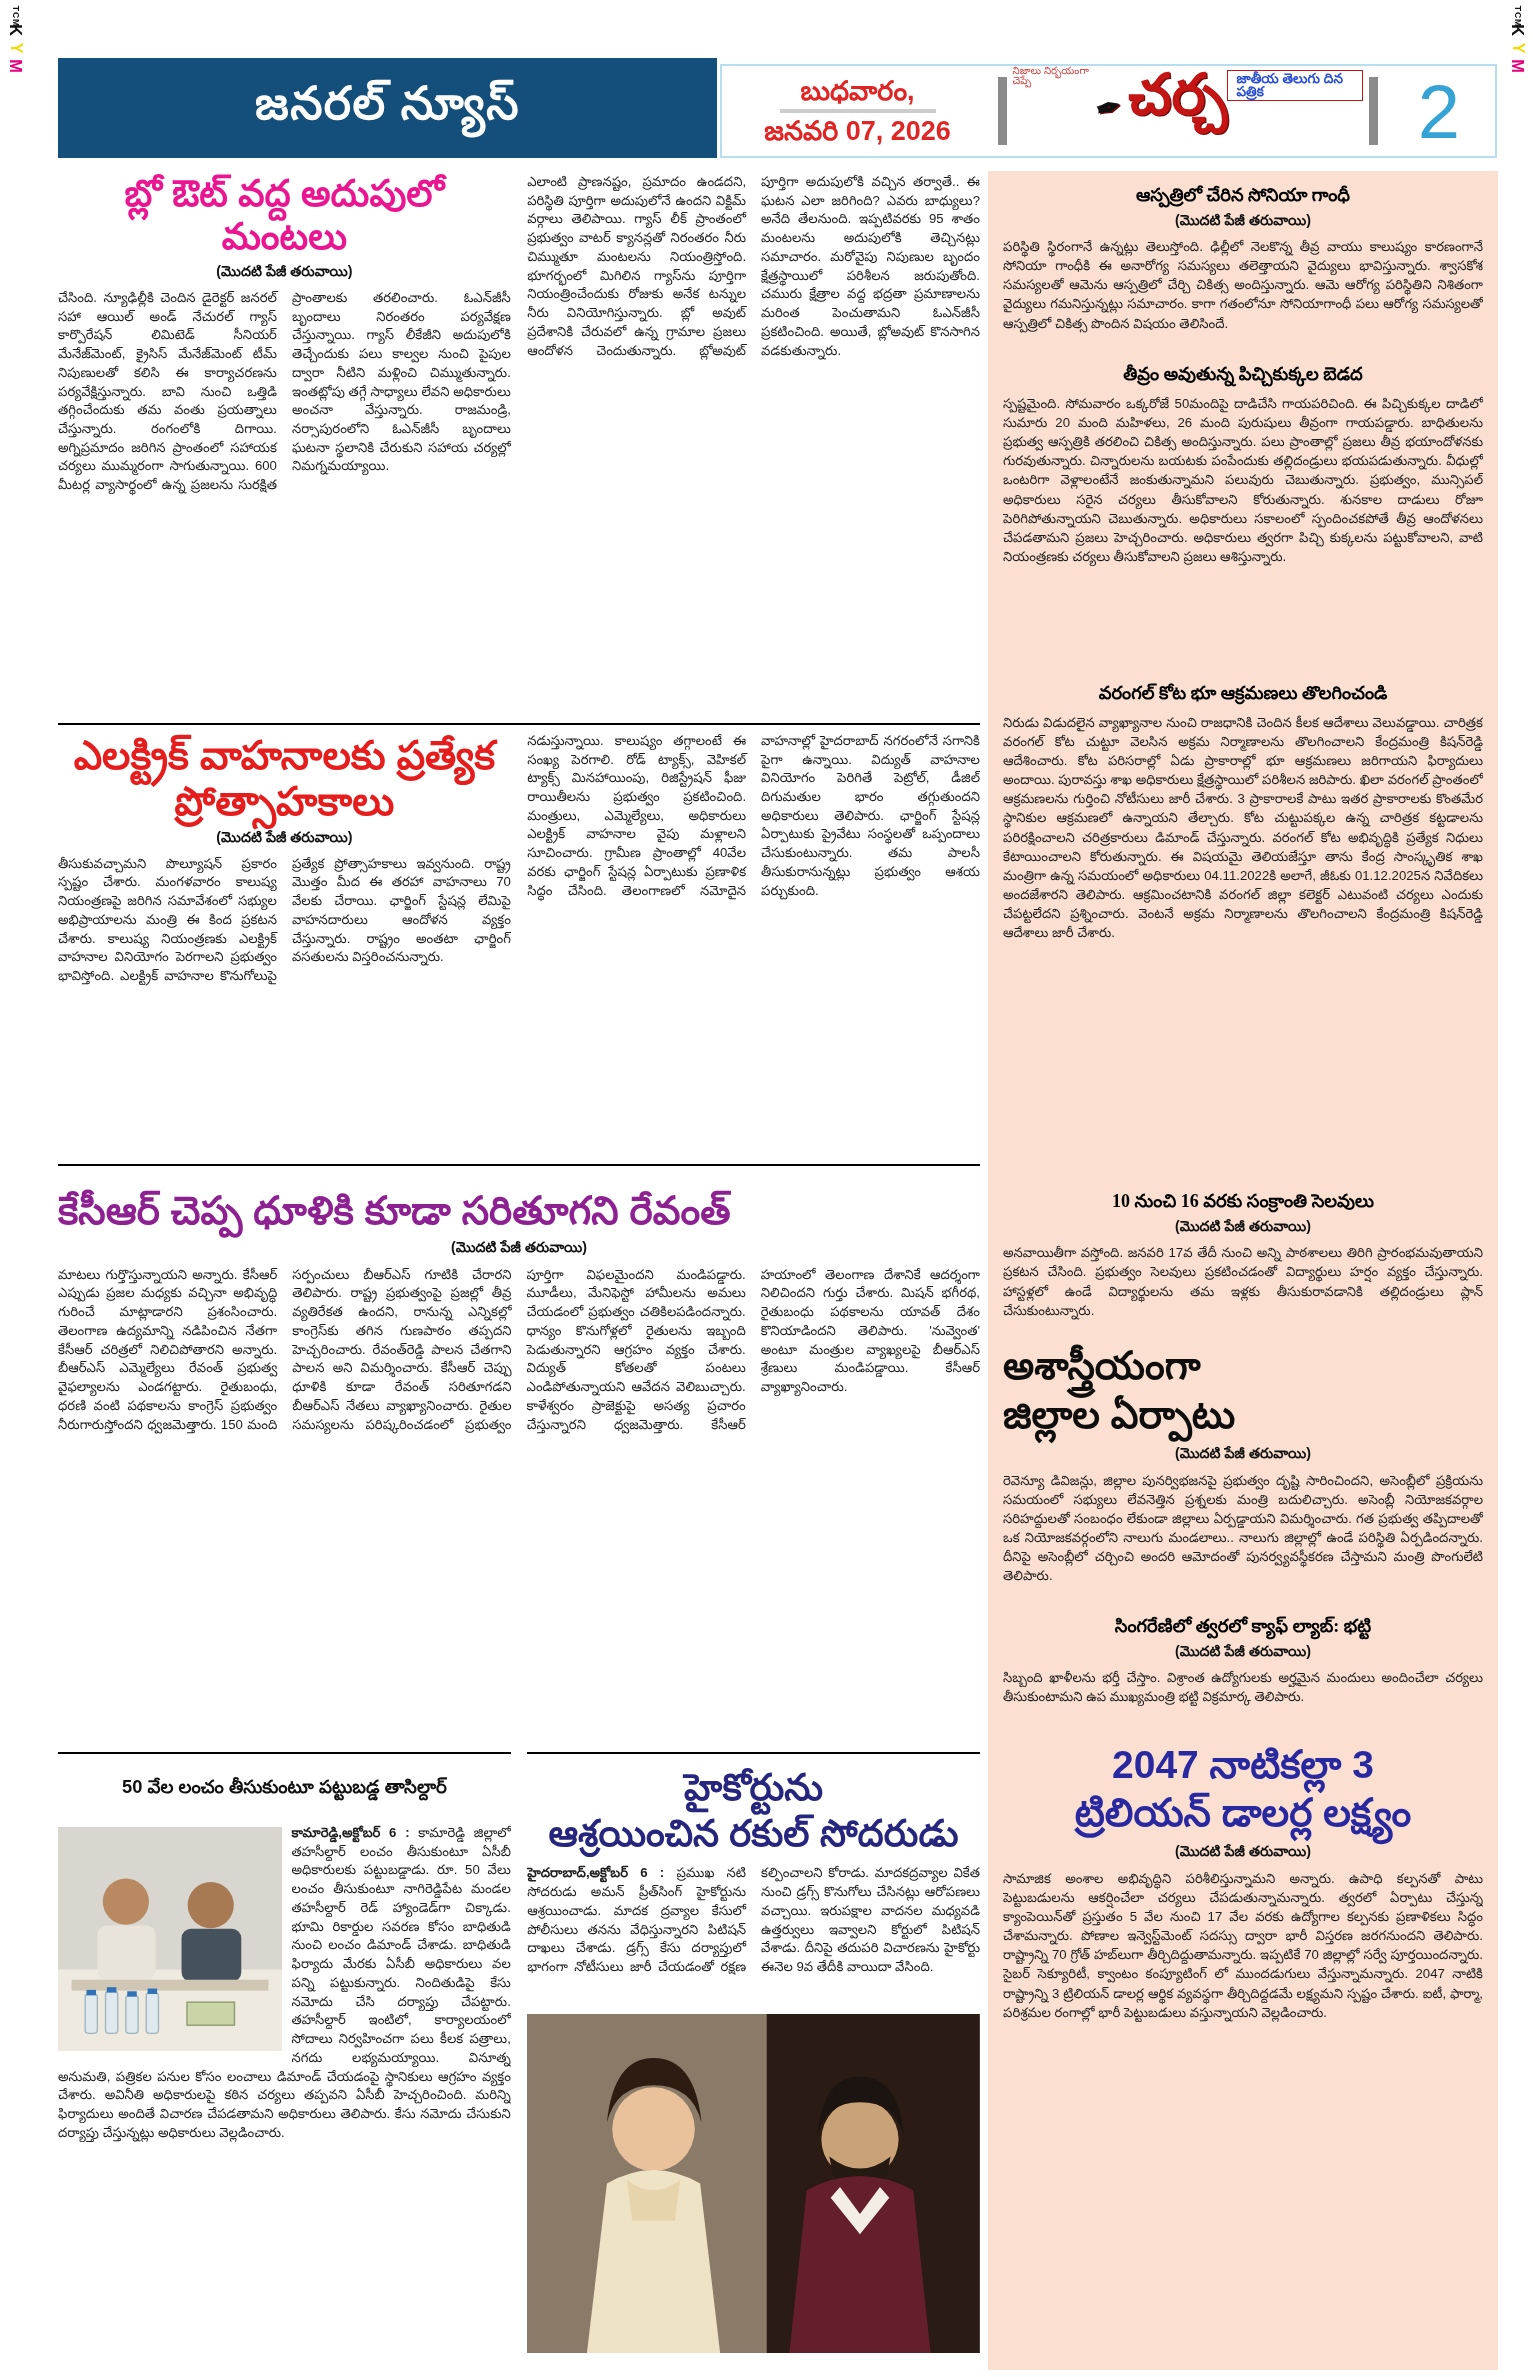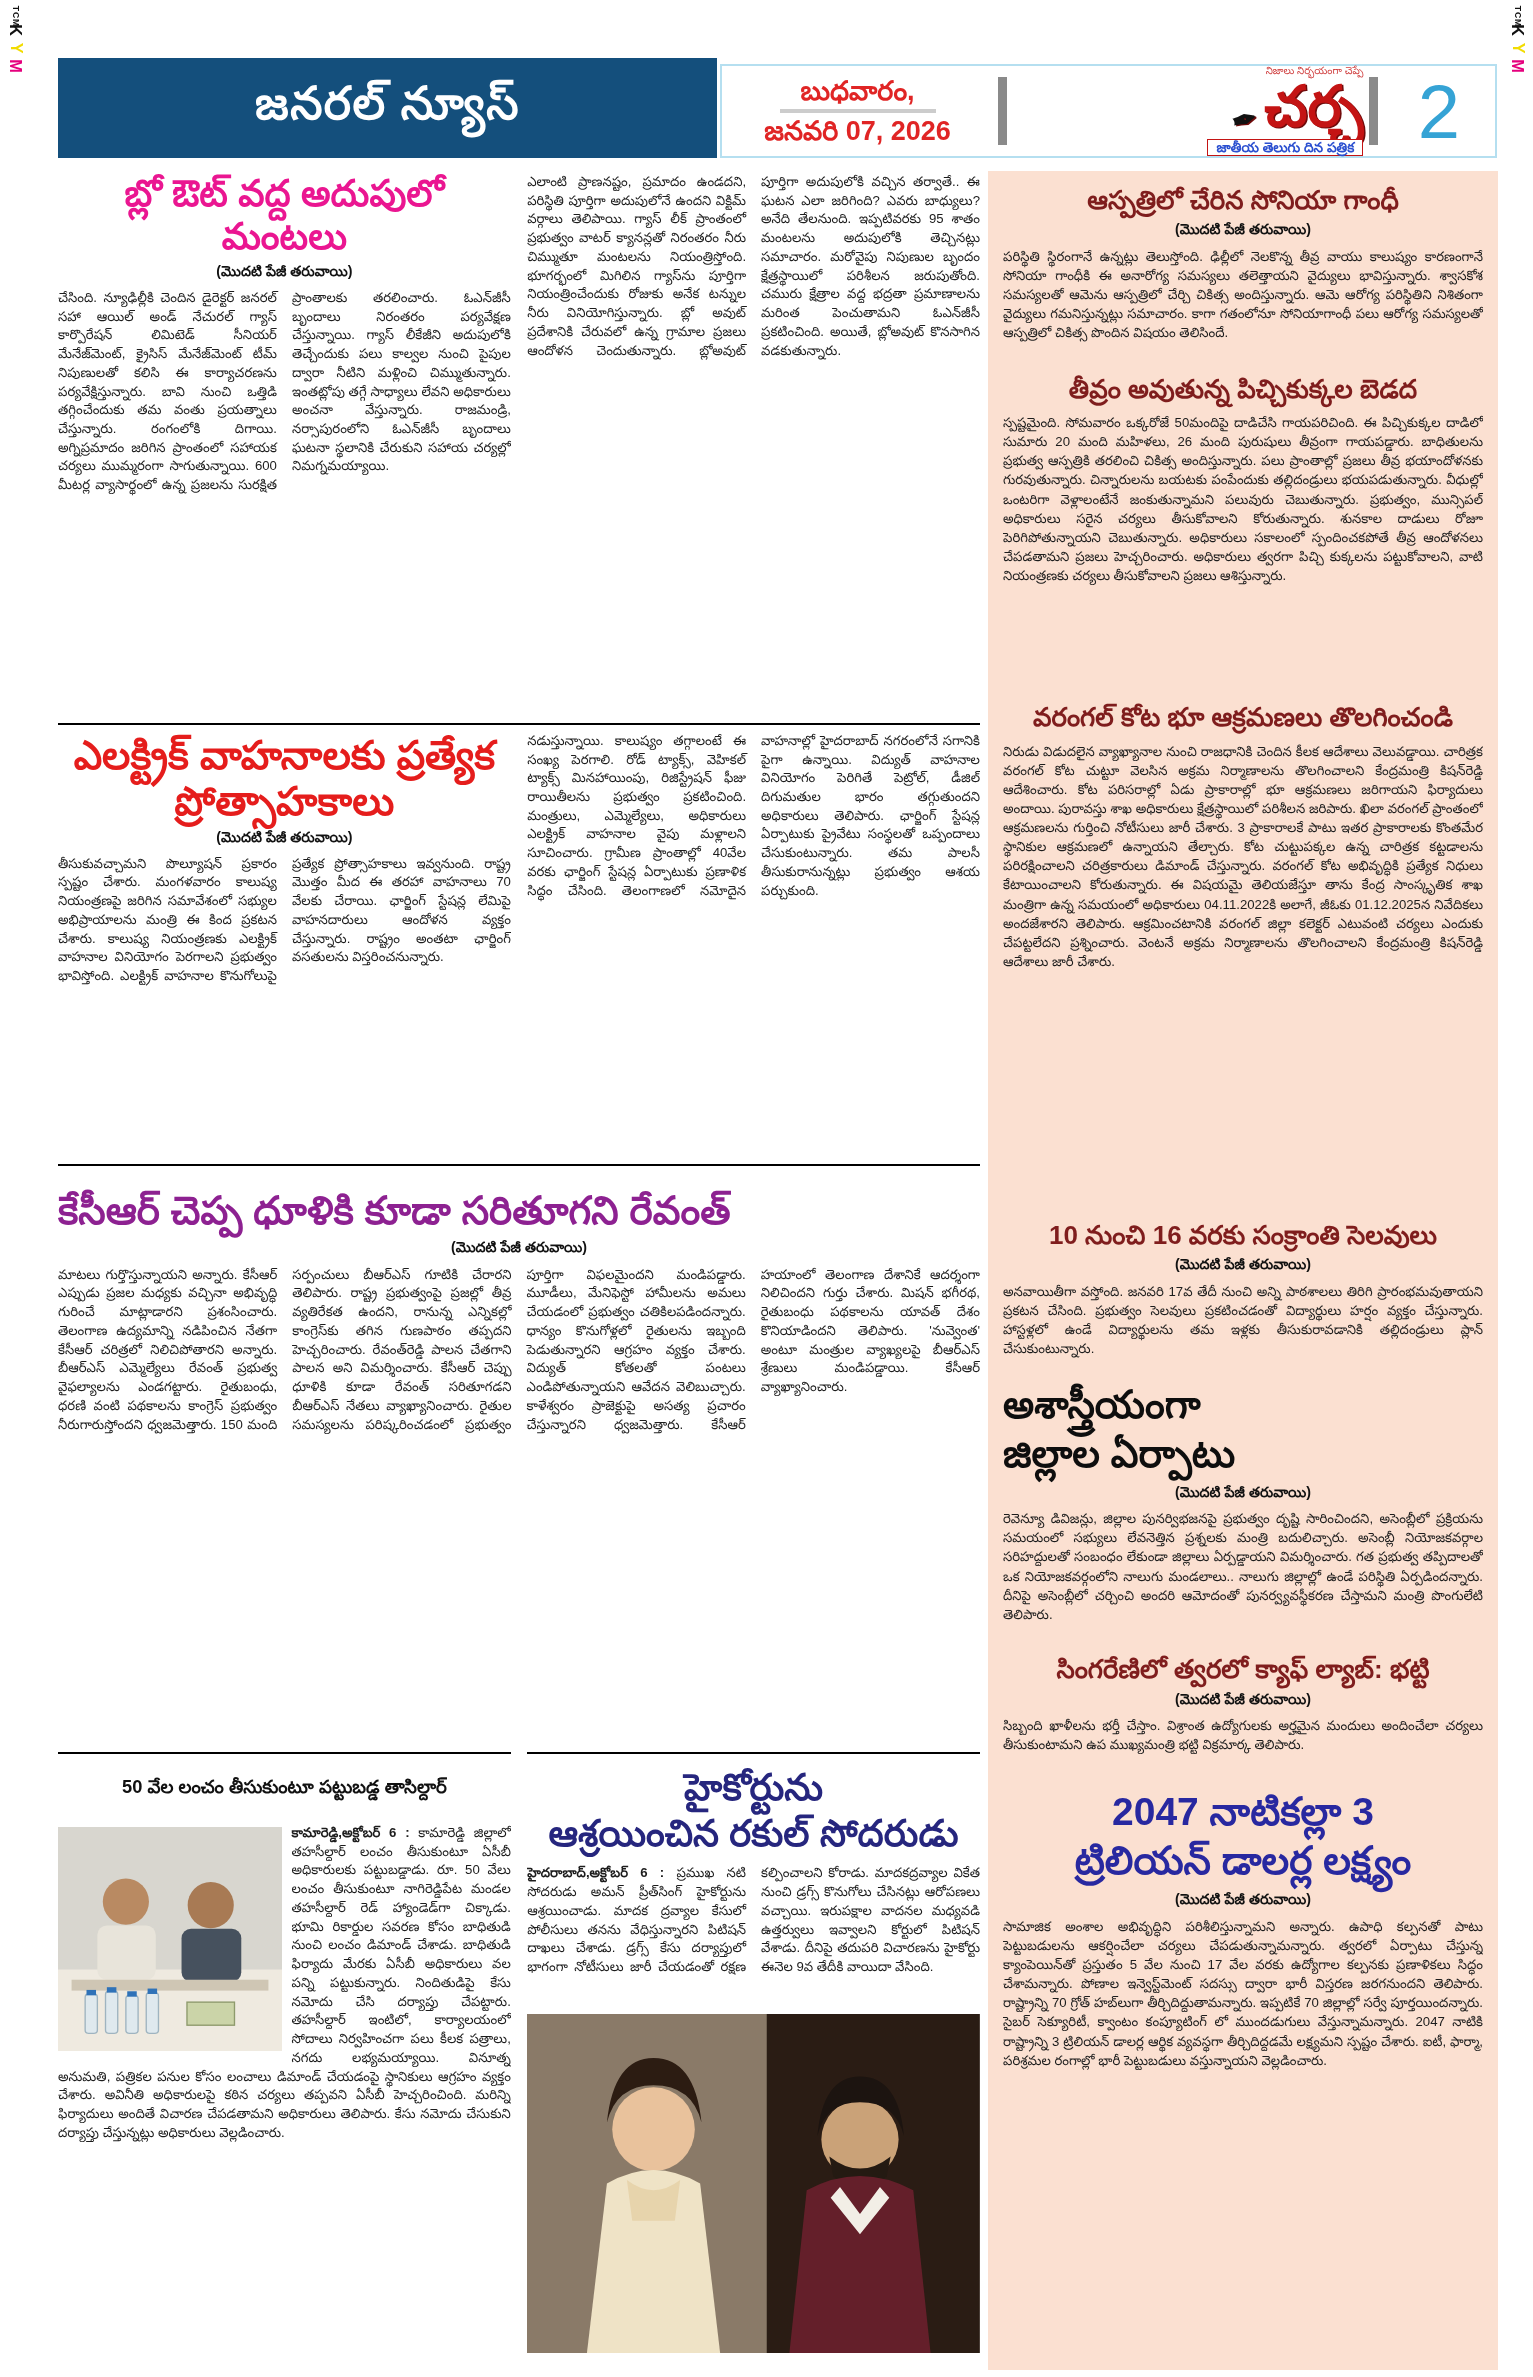--- a/index.html
+++ b/index.html
@@ -8,21 +8,21 @@
   
   .header-bar{position:absolute;left:58px;top:58px;width:659px;height:100px;background:#144f7c;
         color:#fff;display:flex;align-items:center;justify-content:center;
         font-size:46px;font-weight:bold;letter-spacing:1.4px;}
   .header-box{position:absolute;left:720px;top:64px;width:777px;height:94px;
         border:2px solid #b5dff0;background:#fff;display:flex;align-items:stretch;box-sizing:border-box;}
   .date-block{width:271px;display:flex;flex-direction:column;justify-content:center;align-items:center;
         gap:4.1px;color:#e02525;font-weight:bold;font-size:27px;line-height:1.05;}
   .date-sep{width:156px;height:3.4px;background:#cccccc;}
   .vbar{width:8.8px;background:#8a8a8a;margin:11px 5.4px;}
-  .masthead{flex:1;display:flex;flex-direction:column;align-items:flex-end;justify-content:center;line-height:1;}
+  .masthead{flex:1;display:flex;flex-direction:row;align-items:flex-start;justify-content:center;line-height:1;}
   .masthead-tagline-top{font-size:10.2px;color:#d04040;margin-bottom:1.4px;}
   .masthead-title{font-size:57px;font-weight:bold;color:#c41414;
         text-shadow:1.4px 1.4px 0 #6f0b0b, -0.7px -0.7px 0 #fff;display:flex;align-items:flex-end;gap:6.8px;}
   .pen-icon{font-size:30px;color:#111;transform:rotate(-15deg);line-height:1;}
   .masthead-tagline-bottom{font-size:13.6px;color:#2a4fd0;background:#fff;border:1.4px solid #c41414;
         padding:0.7px 8.1px;margin-top:4.1px;font-weight:bold;}
   .page-number{width:112px;display:flex;align-items:center;justify-content:center;
         font-size:76px;color:#35a3d5;font-weight:normal;}
   
   .regmark{position:absolute;top:12.2px;display:flex;flex-direction:column;align-items:center;
@@ -62,21 +62,21 @@
   .a3{height:588px;padding-top:2.7px;box-sizing:border-box;}
   .a3 .body{height:468px;margin-top:6.8px;}
   .bottom-row{flex:1;display:flex;gap:16.3px;}
   .bottom-row>.half{width:50%;box-sizing:border-box;}
   .acb-body{height:447px;margin-top:6.8px;}
   .photo-float{float:left;width:224px;height:224px;margin:2.7px 9.5px 5.4px 0;}
   .rakul-body{height:142px;margin-top:6.8px;}
   .rakul-photo{width:100%;height:339px;margin-top:8.1px;}
   
   .r-sec{margin-bottom:12.2px;}
-  .r-head{font-size:26px;font-weight:bold;text-align:center;color:#7f1d1d;line-height:1.2;}
+  .r-head{font-size:18px;font-weight:bold;text-align:center;color:#000000;line-height:1.2;font-family:Liberation Serif, serif;}
   .r-head-big{font-size:39px;font-weight:bold;text-align:left;color:#0e0e0e;line-height:1.25;}
   .r-head-blue{font-size:39px;font-weight:bold;text-align:center;color:#2828a0;line-height:1.25;}
   .r-body{font-size:13.2px;line-height:1.45;text-align:justify;overflow:hidden;}
   .rb-sonia{height:115px;} .rb-dogs{height:277px;} .rb-warangal{height:466px;}
   .rb-sankranti{height:87px;} .rb-districts{height:133px;} .rb-singareni{height:60px;}
   .rb-2047{height:251px;}
 </style>
 </head>
 <body>
 

